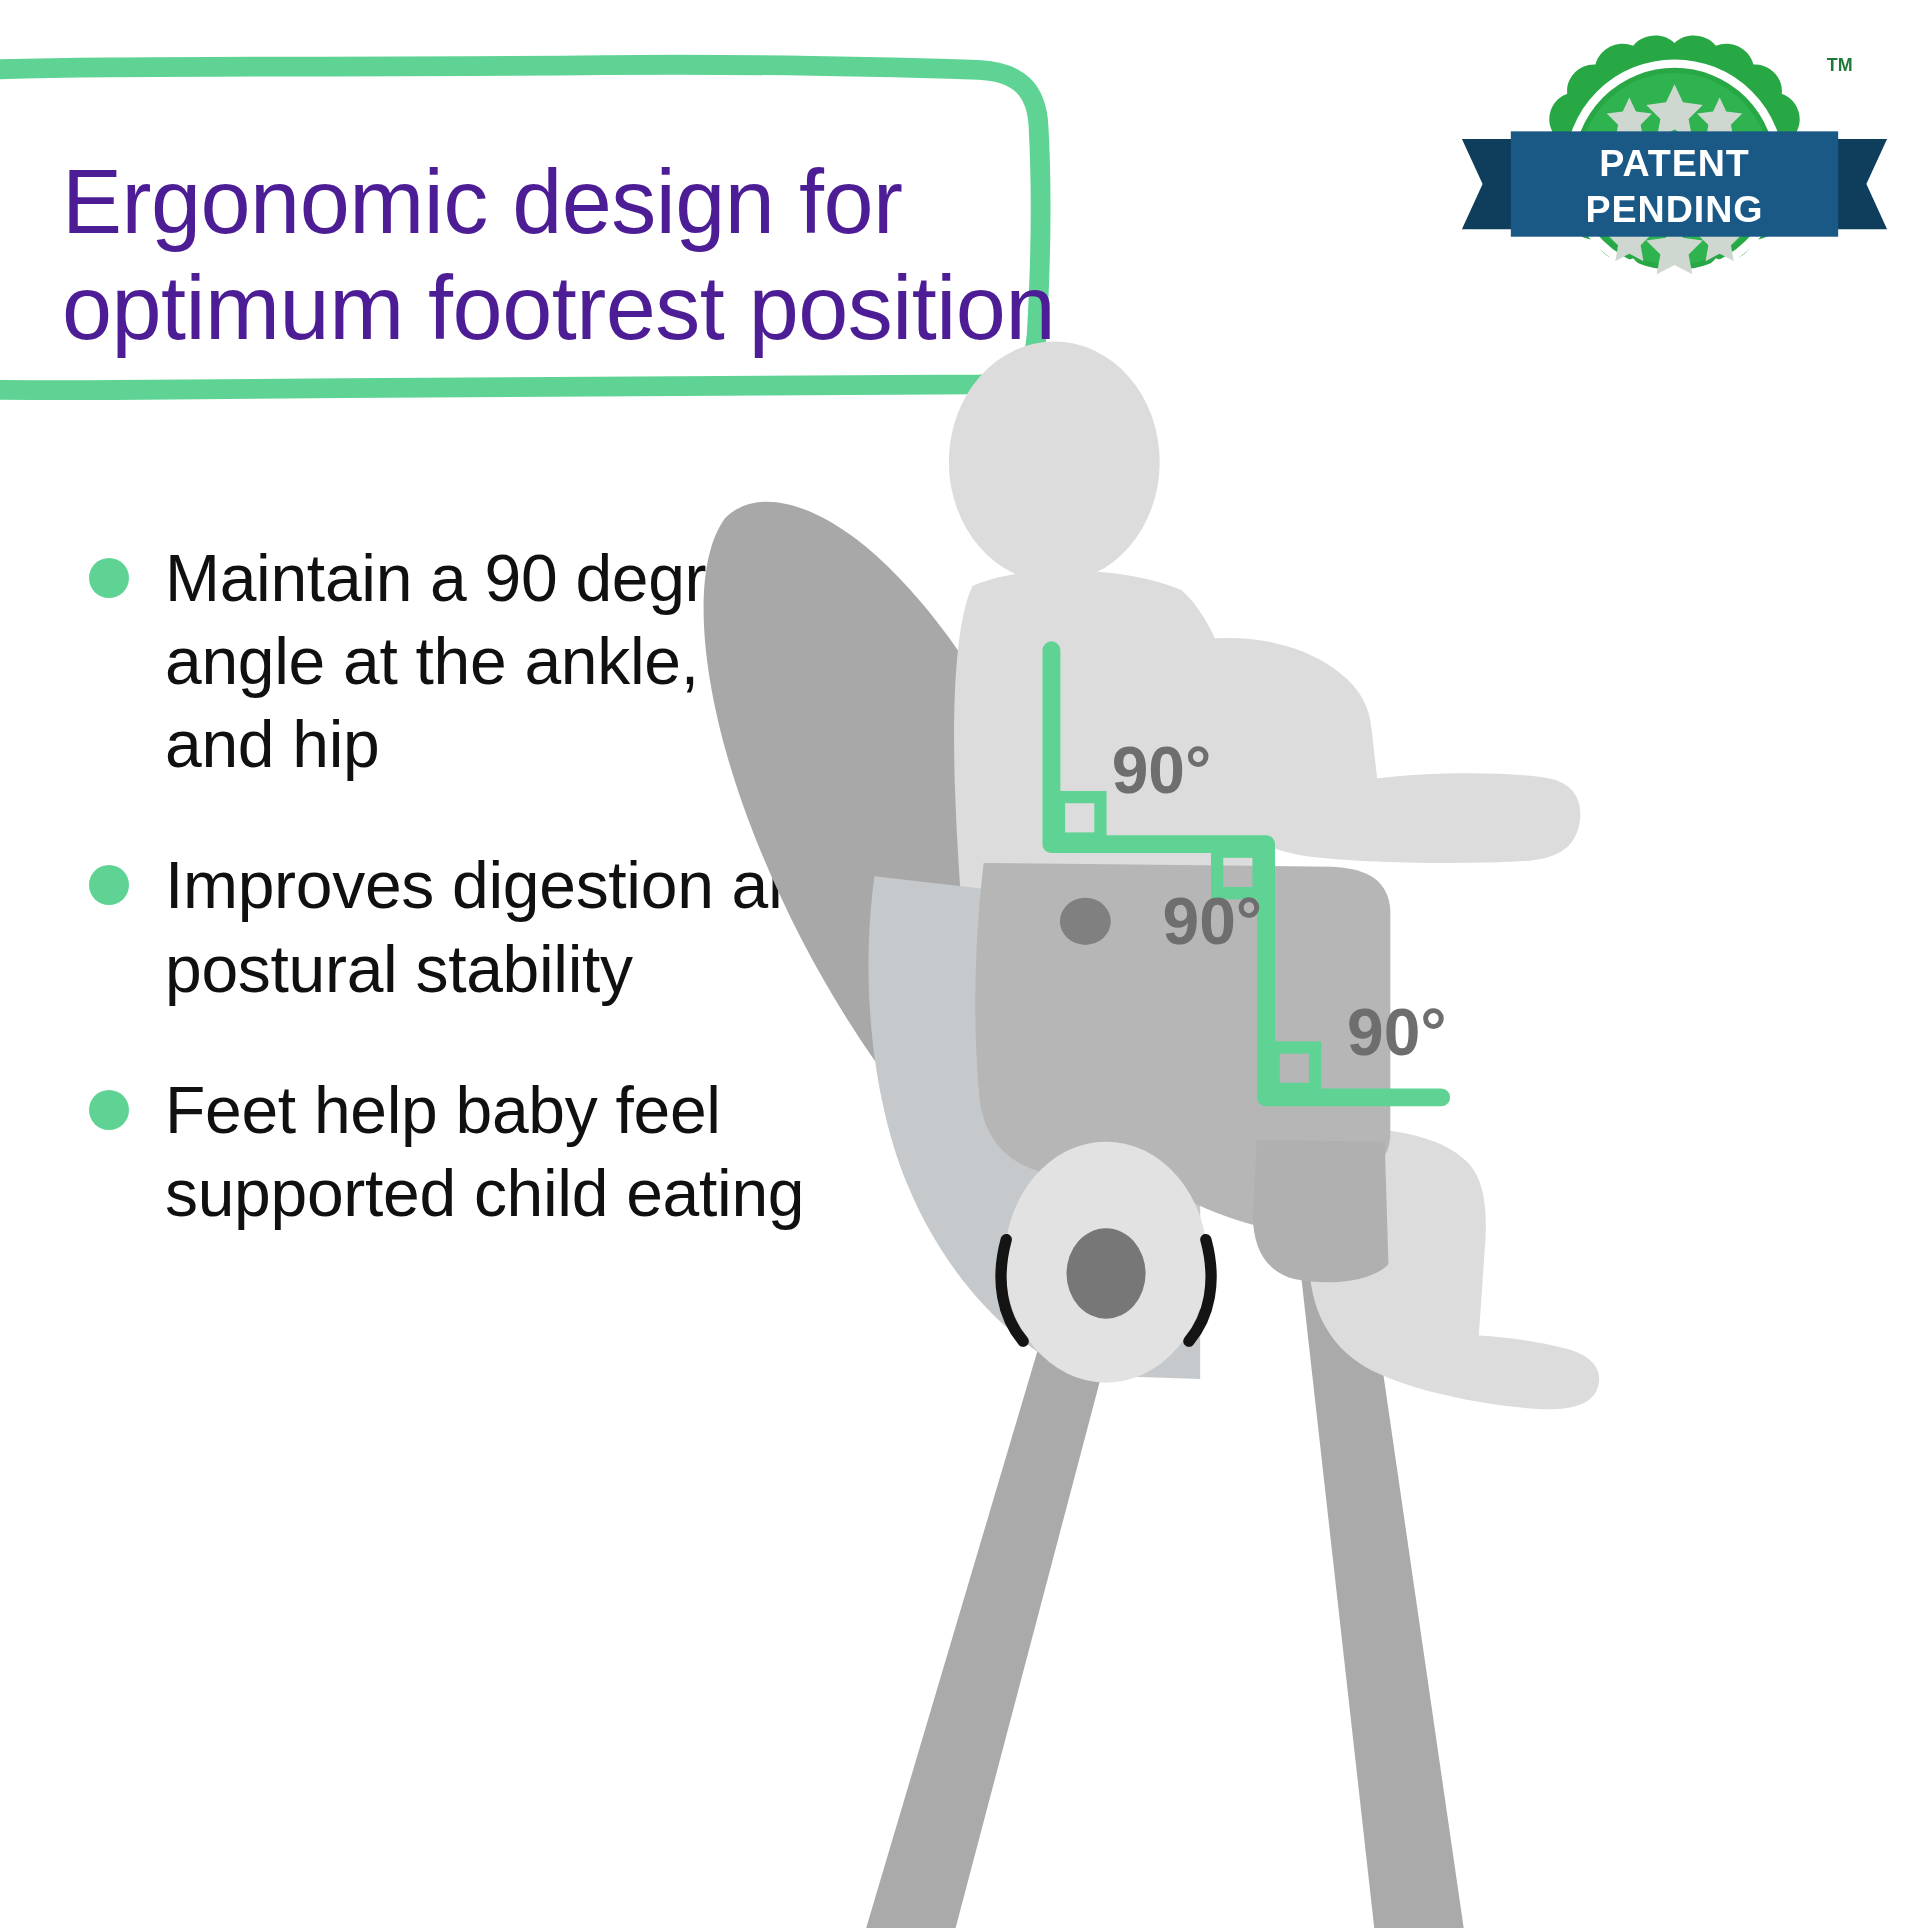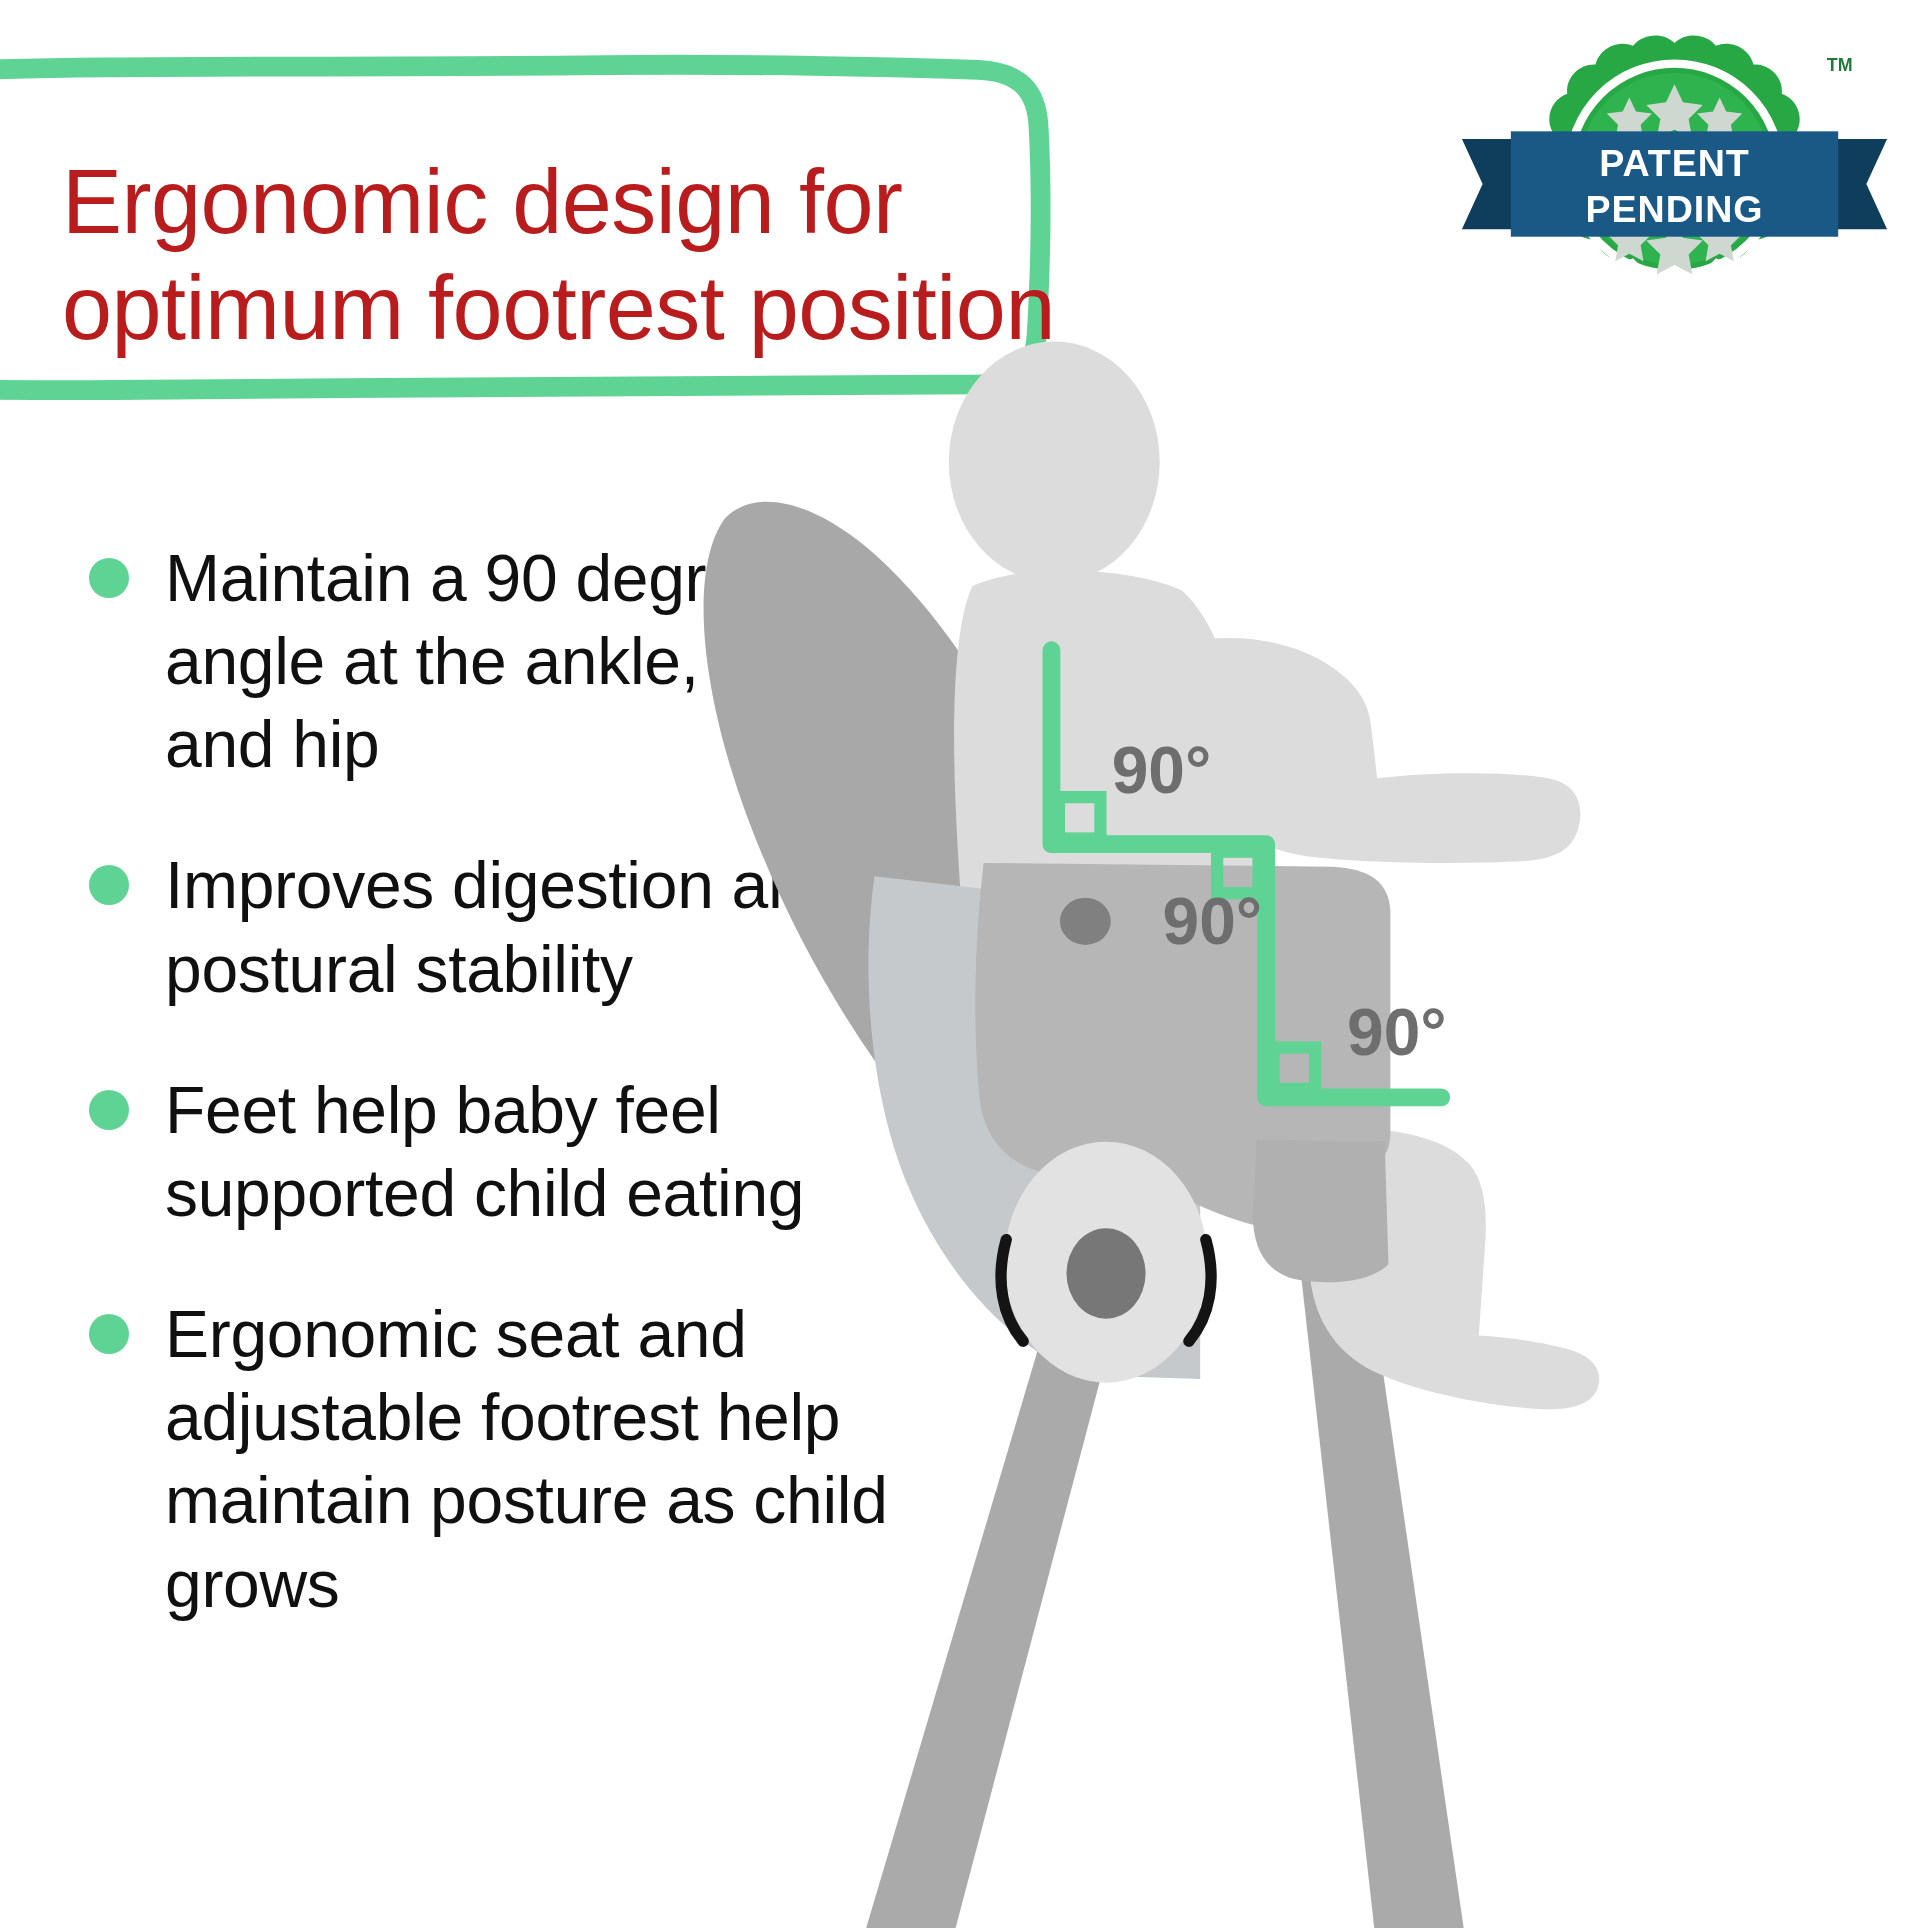--- a/index.html
+++ b/index.html
@@ -18,21 +18,21 @@
     width:1168px; height:386px;
   }
   #title-box svg { position:absolute; inset:0; width:100%; height:100%; }
   #title-text {
     position:absolute;
     left:118px; top:113px;
     width:998px;
     font-size:90px;
     font-weight:400;
     line-height:1.18;
-    color:#b91c1c;
+    color:#4c1d95;
     letter-spacing:-0.5px;
   }
 
   
   #bullet-list {
     position:absolute;
     left:89px; top:537px;
     width:847px;
   }
   .bullet-item {
@@ -100,24 +100,20 @@
     <span class="bullet-dot"></span>
     <span class="bullet-text">Maintain a 90 degree angle at the ankle, knee, and hip</span>
   </div>
   <div class="bullet-item">
     <span class="bullet-dot"></span>
     <span class="bullet-text">Improves digestion and postural stability</span>
   </div>
   <div class="bullet-item">
     <span class="bullet-dot"></span>
     <span class="bullet-text">Feet help baby feel supported child eating</span>
-  </div>
-  <div class="bullet-item">
-    <span class="bullet-dot"></span>
-    <span class="bullet-text">Ergonomic seat and adjustable footrest help maintain posture as child grows</span>
   </div>
 </div>
 
 <div id="patent-badge">
   <svg viewBox="0 0 460 320">
     <g>
       <path fill="#28a745" d="
         M 230 18
         c 12 -12 34 -10 44 3
         c 16 -7 36 3 40 20

